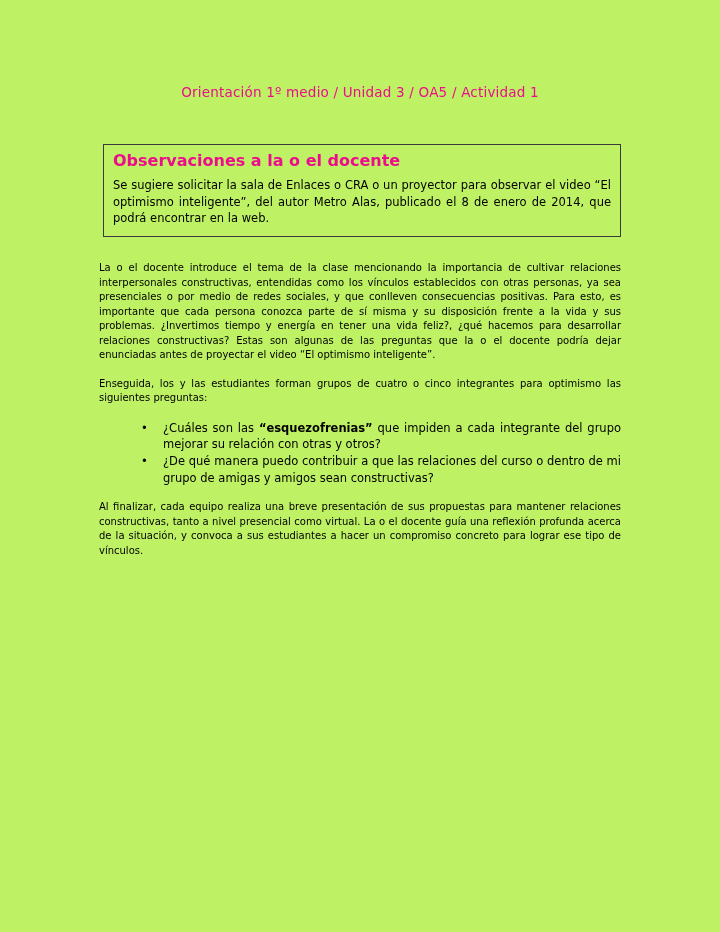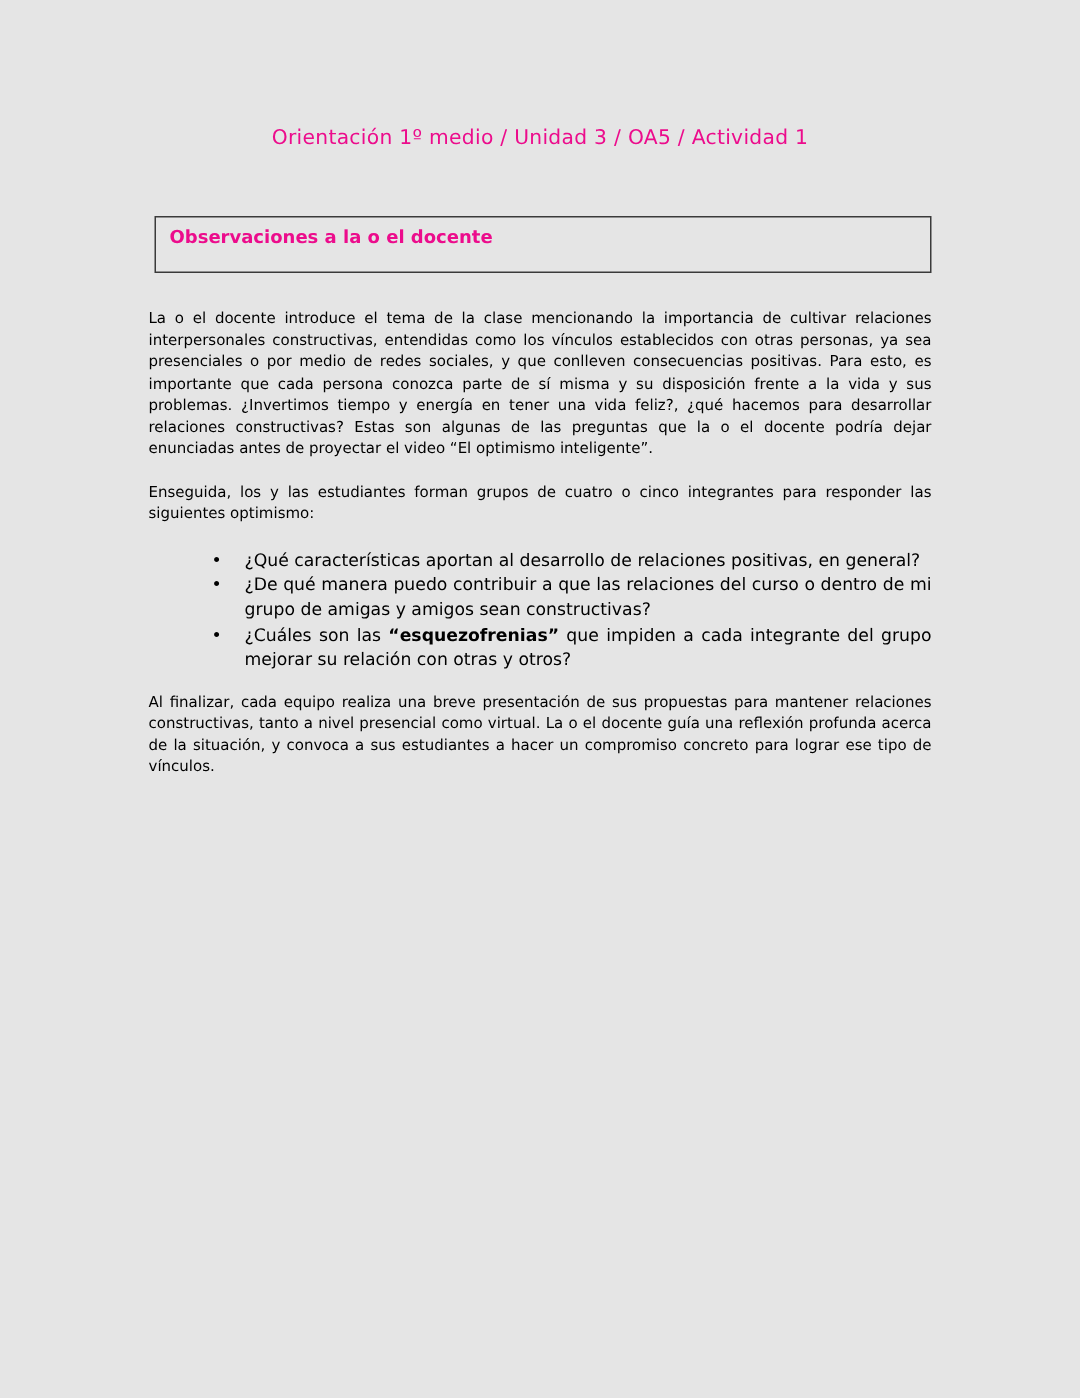--- a/index.html
+++ b/index.html
@@ -5,21 +5,21 @@
   html, body {
     margin: 0;
     padding: 0;
     background: #ffffff;
   }
   .page {
     position: relative;
     width: 720px;
     height: 932px;
     margin: 0 auto;
-    background: #e5e5e5;
+    background: #bef264;
     font-family: "DejaVu Sans", "Liberation Sans", sans-serif;
     color: #000000;
     box-sizing: border-box;
     overflow: hidden;
   }
   .content {
     position: absolute;
     left: 99px;
     top: 84px;
     width: 522px;
@@ -41,21 +41,21 @@
   }
   .obs-box {
     border: 1px solid #3a3a3a;
     margin-left: 4px;
     margin-right: 0;
     padding: 6px 9px 9px 9px;
     margin-bottom: 24px;
   }
   .obs-header {
     color: #ec0c8c;
-    font-size: 12px;
+    font-size: 16px;
     font-weight: 700;
     margin: 0 0 7px 0;
   }
   .obs-body {
     font-size: 11.5px;
     line-height: 1.45;
     text-align: justify;
     margin: 0;
   }
   .para {
@@ -92,34 +92,32 @@
 <body>
 
 <div class="page">
   <div class="content">
 
     <h1 class="doc-title">Orientación 1º medio / Unidad 3 / OA5 / Actividad 1</h1>
 
 
     <div class="obs-box">
       <p class="obs-header">Observaciones a la o el docente</p>
+      <p class="obs-body">Se sugiere solicitar la sala de Enlaces o CRA o un proyector para observar el video “El optimismo inteligente”, del autor Metro Alas, publicado el 8 de enero de 2014, que podrá encontrar en la web.</p>
     </div>
 
     <p class="para">La o el docente introduce el tema de la clase mencionando la importancia de cultivar relaciones interpersonales constructivas, entendidas como los vínculos establecidos con otras personas, ya sea presenciales o por medio de redes sociales, y que conlleven consecuencias positivas. Para esto, es importante que cada persona conozca parte de sí misma y su disposición frente a la vida y sus problemas. ¿Invertimos tiempo y energía en tener una vida feliz?, ¿qué hacemos para desarrollar relaciones constructivas? Estas son algunas de las preguntas que la o el docente podría dejar enunciadas antes de proyectar el video “El optimismo inteligente”.</p>
 
-    <p class="para">Enseguida, los y las estudiantes forman grupos de cuatro o cinco integrantes para responder las siguientes optimismo:</p>
+    <p class="para">Enseguida, los y las estudiantes forman grupos de cuatro o cinco integrantes para optimismo las siguientes preguntas:</p>
 
     <ul class="questions">
       <li>
-        <span>¿Qué características aportan al desarrollo de relaciones positivas, en general?</span><span class="bold-seg"></span><span></span>
+        <span>¿Cuáles son las </span><span class="bold-seg">“esquezofrenias”</span><span> que impiden a cada integrante del grupo mejorar su relación con otras y otros?</span>
       </li>
       <li>
         <span>¿De qué manera puedo contribuir a que las relaciones del curso o dentro de mi grupo de amigas y amigos sean constructivas?</span><span class="bold-seg"></span><span></span>
-      </li>
-      <li>
-        <span>¿Cuáles son las </span><span class="bold-seg">“esquezofrenias”</span><span> que impiden a cada integrante del grupo mejorar su relación con otras y otros?</span>
       </li>
     </ul>
 
     <p class="para">Al finalizar, cada equipo realiza una breve presentación de sus propuestas para mantener relaciones constructivas, tanto a nivel presencial como virtual. La o el docente guía una reflexión profunda acerca de la situación, y convoca a sus estudiantes a hacer un compromiso concreto para lograr ese tipo de vínculos.</p>
 
   </div>
 </div>
 
 </body></html>

